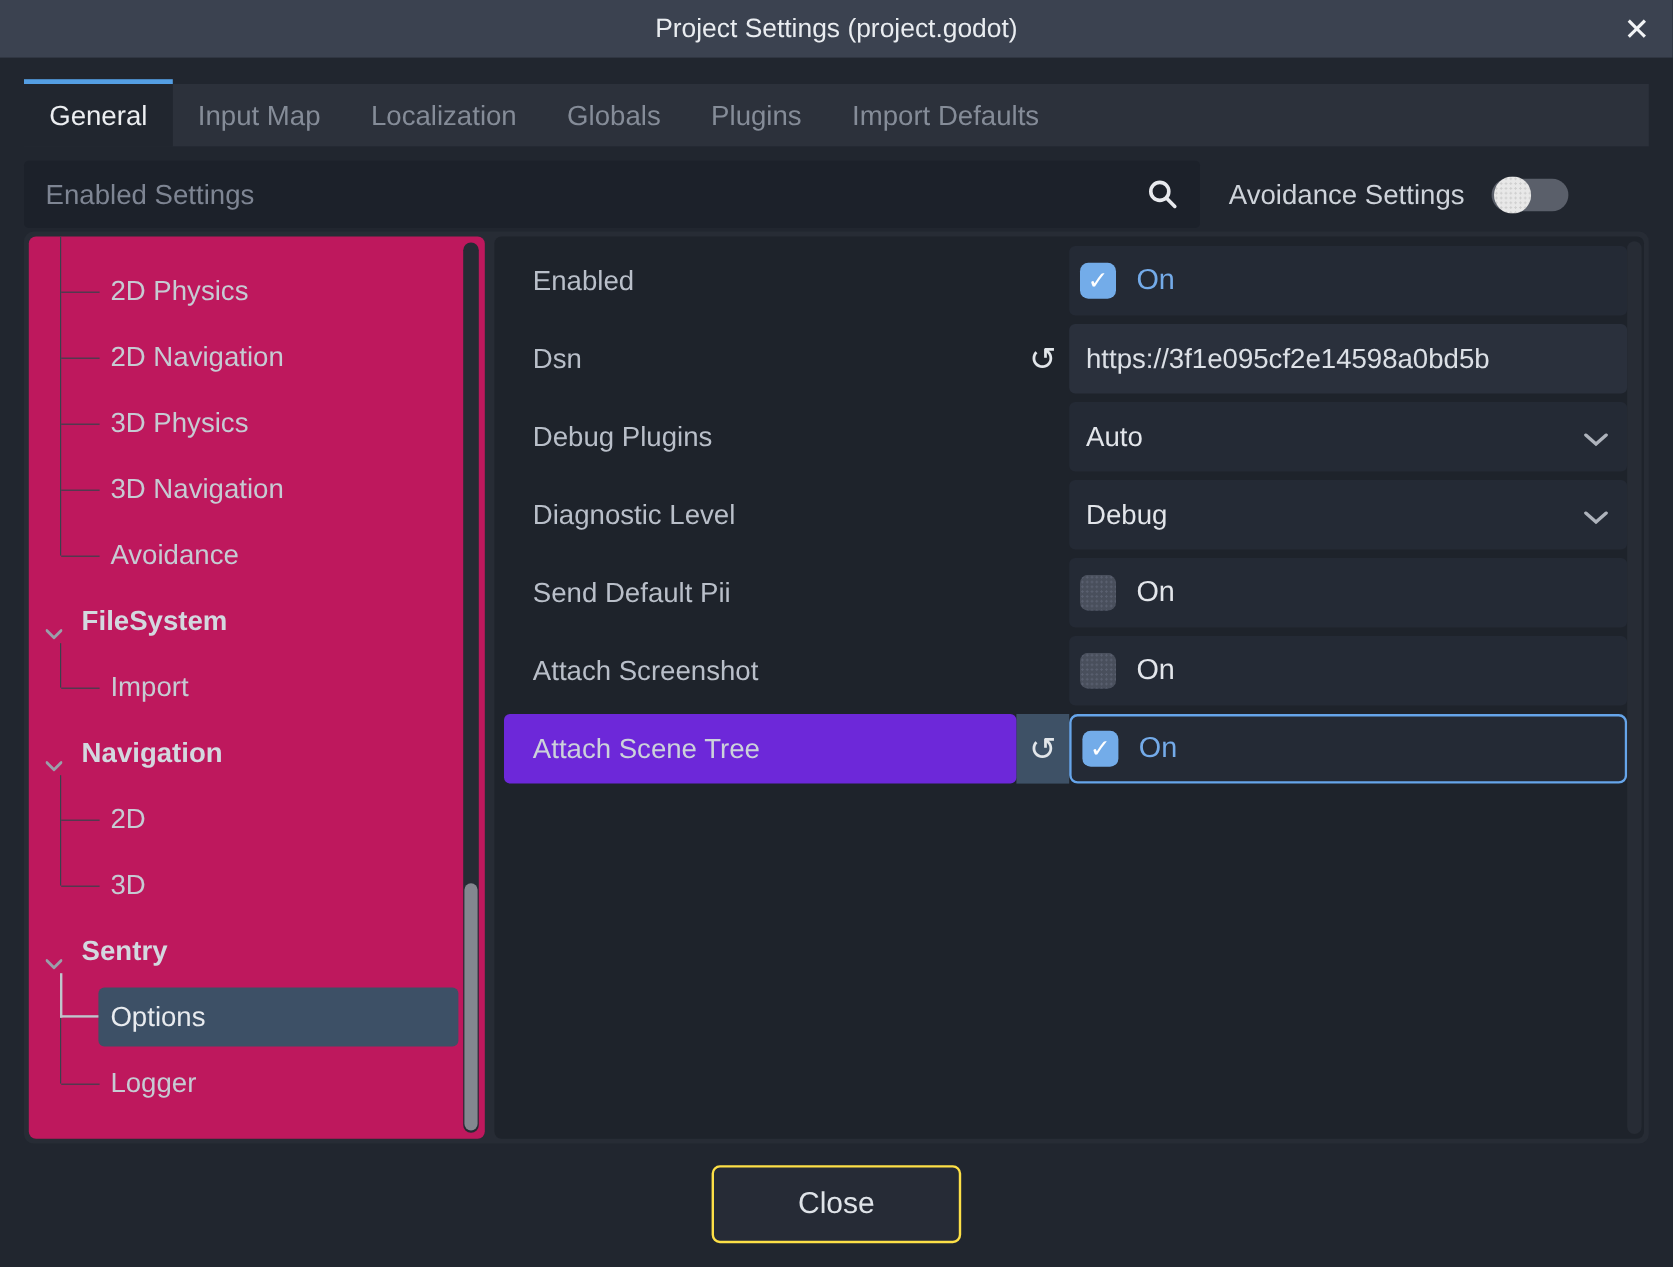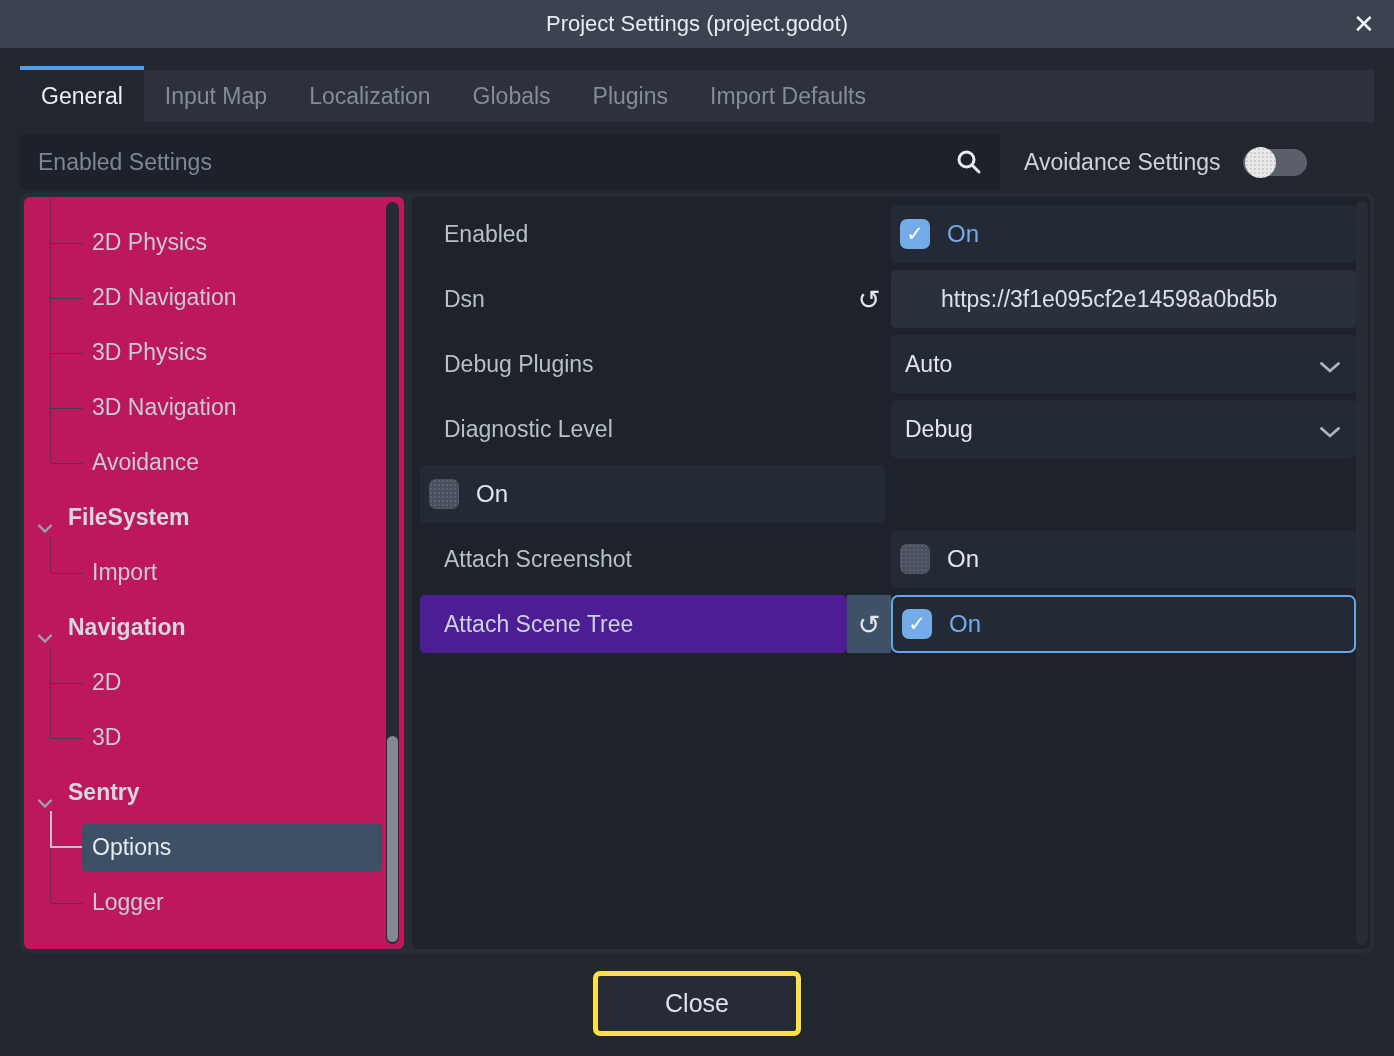--- a/index.html
+++ b/index.html
@@ -95,33 +95,33 @@
     position:absolute; right:2px; top:4px; width:12px; bottom:4px;
     background:#272c35; border-radius:6px;
   }
 
   
   .setting-row { position:relative; height:58px; margin-bottom:7px; display:flex; align-items:center; }
   .setting-row .labelwrap {
     flex:1; height:100%; display:flex; align-items:center; padding-left:24px;
     font-size:23px; color:#b9bfc9; position:relative;
   }
-  .setting-row.highlighted .labelwrap { background:#4c1d95; border-radius:5px; color:#ccd2da; }
+  .setting-row.highlighted .labelwrap { background:#6d28d9; border-radius:5px; color:#ccd2da; }
   .revert {
     width:44px; height:100%; display:flex; align-items:center; justify-content:center;
     font-size:27px; color:#e2e6ea; cursor:pointer;
     font-family:"DejaVu Sans",sans-serif;
   }
   .setting-row.highlighted .revert { background:#3e5166; }
   .valuecell {
     width:465px; height:100%; background:#242a35; border-radius:5px;
     display:flex; align-items:center; position:relative;
   }
   .valuecell.focused { border:2px solid #66a5ea; border-radius:7px; }
-  .valuecell.textfield { background:#2a303c;padding-left:36px; }
+  .valuecell.textfield { background:#2a303c; }
   .valuecell .fieldtext {
     padding-left:14px; font-size:23px; color:#dce0e6;
     white-space:nowrap; overflow:hidden; width:100%;
   }
   .valuecell .ddtext { padding-left:14px; font-size:23px; color:#e2e5ea; }
   .valuecell .dd-chev { position:absolute; right:16px; top:24px; }
   .checkbox {
     width:30px; height:30px; margin-left:9px; border-radius:7px;
     display:flex; align-items:center; justify-content:center;
   }
@@ -129,21 +129,21 @@
   .checkbox.unchecked {
     background:#494f5c;
     background-image:radial-gradient(#5a6070 1px, transparent 1px); background-size:4px 4px;
   }
   .onlabel { margin-left:17px; font-size:24px; color:#e3e6eb; }
   .onlabel.blue { color:#74abe9; }
 
   
   .close-btn {
     position:absolute; left:593px; top:971px; width:208px; height:65px;
-    background:#262b36; border:5px solid #fde047; border-radius:7px;
+    background:#262b36; border:2px solid #fde047; border-radius:7px;
     display:flex; align-items:center; justify-content:center;
     font-size:25px; color:#dfe3e8; cursor:pointer;
   }
 </style>
 </head>
 <body>
 
 <div class="titlebar">
   <div class="title">Project Settings (project.godot)</div>
   <div class="close-x">✕</div>
@@ -310,20 +310,23 @@
         <span class="ddtext">Debug</span>
         <span class="dd-chev">
           <svg width="20" height="11" viewBox="0 0 20 11">
               <polyline points="1.5,1.5 10,9 18.5,1.5" fill="none" stroke="#aeb3bc" stroke-width="2.8" stroke-linecap="round"></polyline>
             </svg>
         </span>
       </div>
     </div>
 
     <div class="setting-row">
+      <div class="labelwrap">
+        <span>Send Default Pii</span>
+      </div>
       <div class="valuecell">
         <div class="checkbox unchecked"></div>
         <span class="onlabel">On</span>
       </div>
     </div>
 
     <div class="setting-row">
       <div class="labelwrap">
         <span>Attach Screenshot</span>
       </div>

